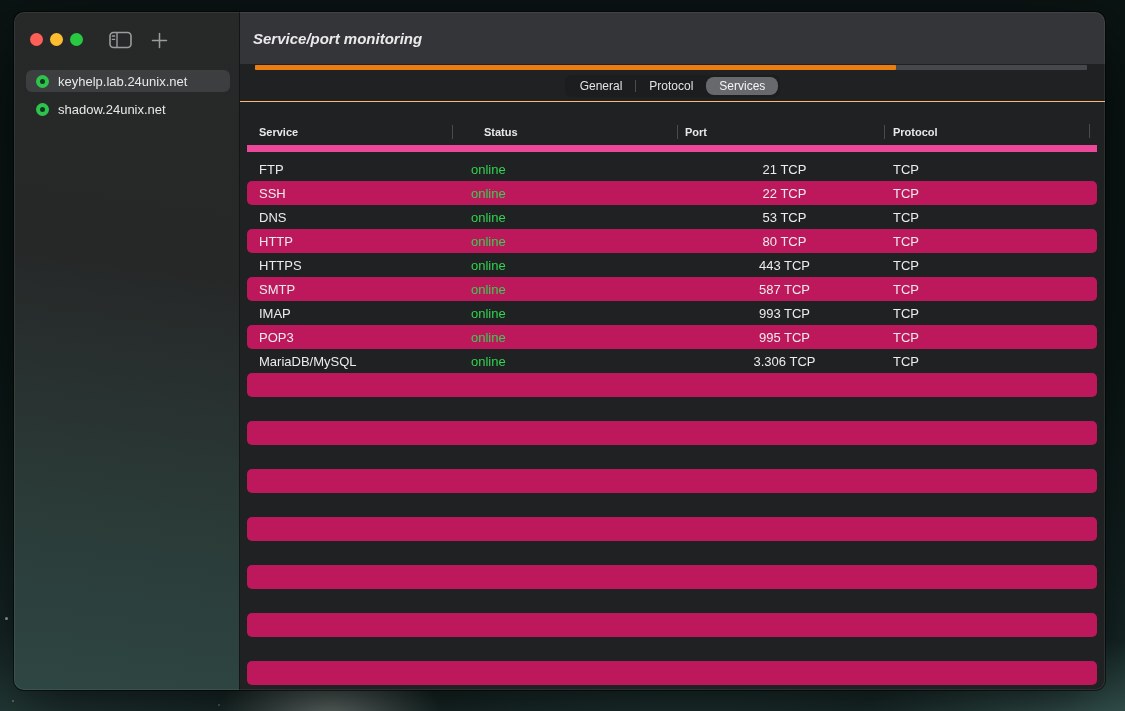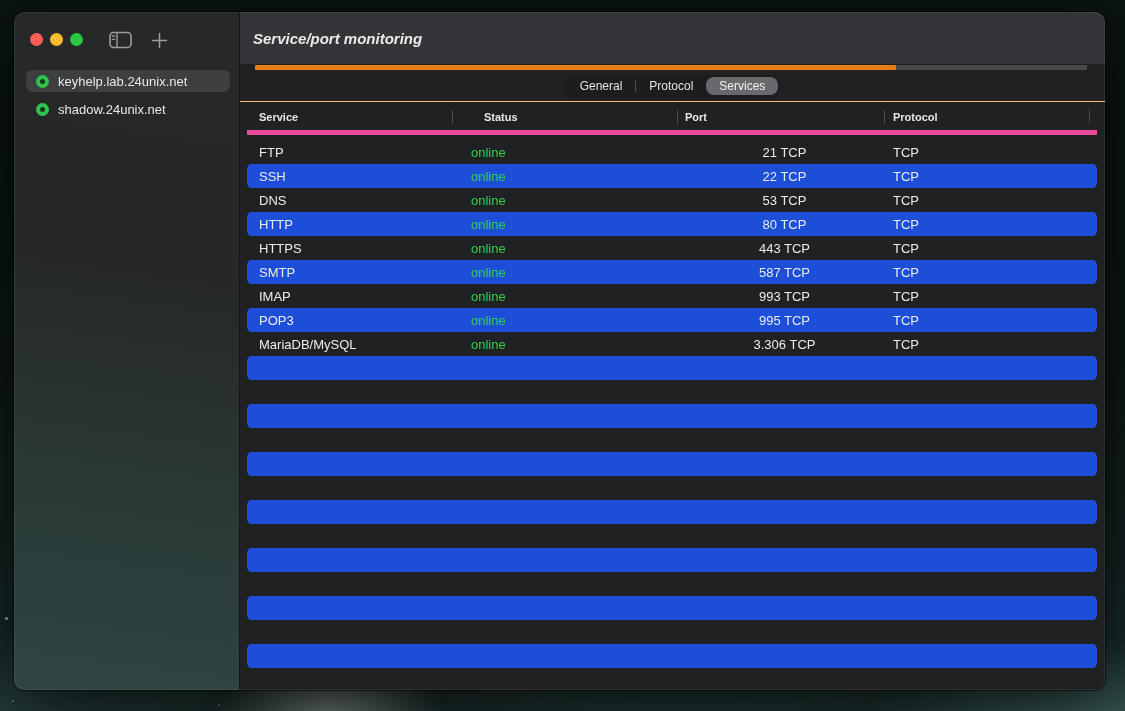--- a/index.html
+++ b/index.html
@@ -60,35 +60,35 @@
   .progress-track{position:absolute;left:15px;top:1px;width:832px;height:5px;background:#47484b;border-radius:1px;}
   .progress-fill{height:100%;background:var(--accent-orange,#ec7d10);border-radius:1px;}
 
   .tabstrip{height:30px;flex:none;display:flex;justify-content:center;align-items:center;
     border-bottom:1px solid #fdba74;}
   .segmented{display:flex;align-items:center;background:#1c1d1f;border-radius:6px;padding:2px 2px;}
   .tab{font-size:12px;color:#e2e3e4;padding:0 13px;height:18px;line-height:18px;border-radius:5px;}
   .tab.selected{background:#68696c;color:#f4f4f5;border-radius:8px;}
   .tab-sep{width:1px;height:12px;background:#4b4c4e;}
 
-  .thead{height:27px;flex:none;margin:1px 8px 0 7px;display:grid;
+  .thead{height:27px;flex:none;margin:16px 8px 0 7px;display:grid;
     grid-template-columns:205px 225px 207px 1fr;align-items:center;
-    border-bottom:5px solid #ec4899;position:relative;}
+    border-bottom:7px solid #ec4899;position:relative;}
   .th{font-size:11px;font-weight:bold;color:#e8e8ea;padding-left:12px;position:relative;
     height:14px;line-height:14px;}
   .th:nth-child(2){padding-left:32px;}
   .th:nth-child(3){padding-left:8px;}
   .th:nth-child(4){padding-left:9px;}
   .th + .th::before{content:'';position:absolute;left:0;top:0;width:1px;height:14px;background:#4a4b4e;}
   .thead::after{content:'';position:absolute;right:7px;top:6px;width:1px;height:14px;background:#4a4b4e;}
 
   .tbody{flex:1;overflow:hidden;padding:5px 8px 0 7px;}
   .tr{height:24px;display:grid;grid-template-columns:205px 225px 207px 1fr;align-items:center;
     border-radius:5px;font-size:13px;color:#ebecec;}
-  .tr.alt{background:#1d4ed8;}
+  .tr.alt{background:#be185d;}
   .td{padding-left:12px;white-space:nowrap;overflow:hidden;}
   .td:nth-child(2){padding-left:19px;}
   .td:nth-child(3){padding-left:8px;text-align:center;}
   .td:nth-child(4){padding-left:9px;}
   .td.online{color:var(--status-green,#31d24f);}
 </style>
 </head>
 <body>
 
 <div class="screen">

